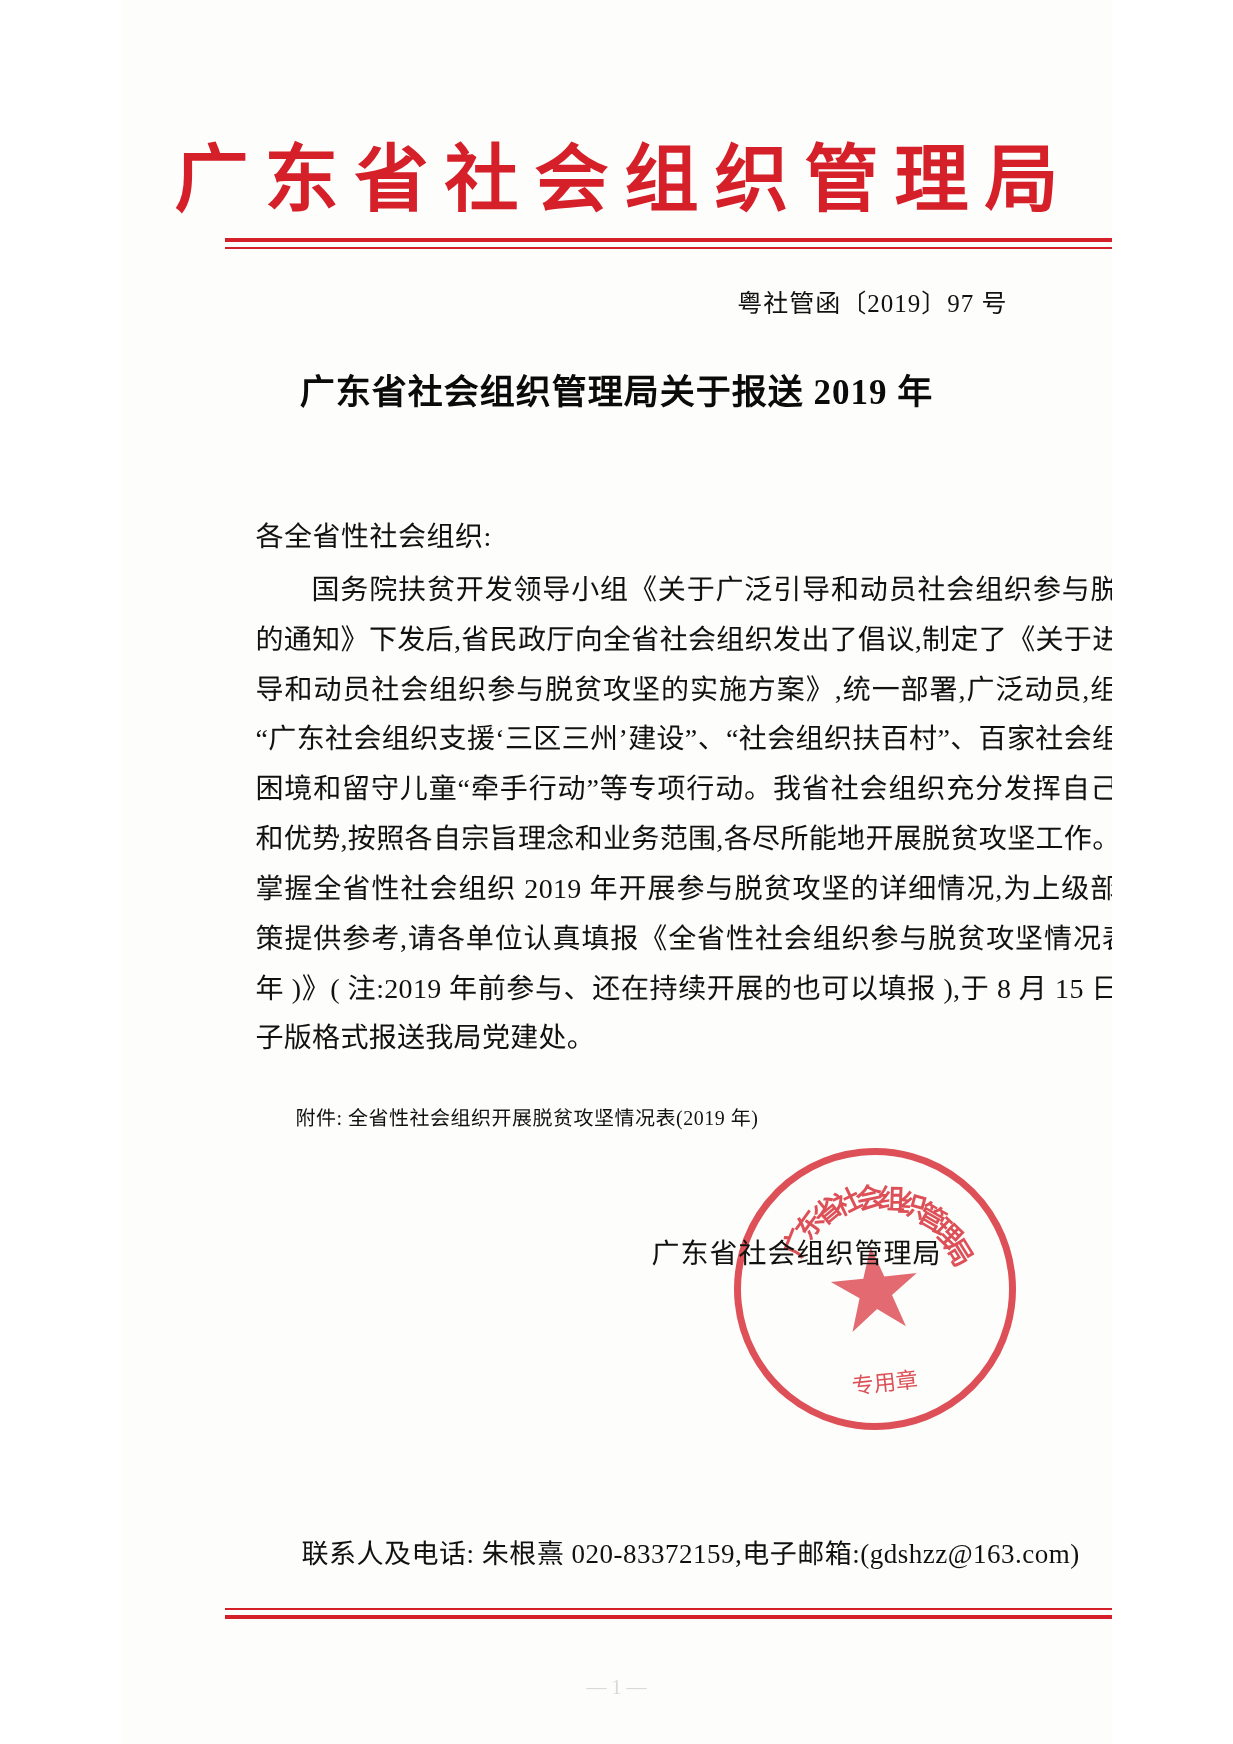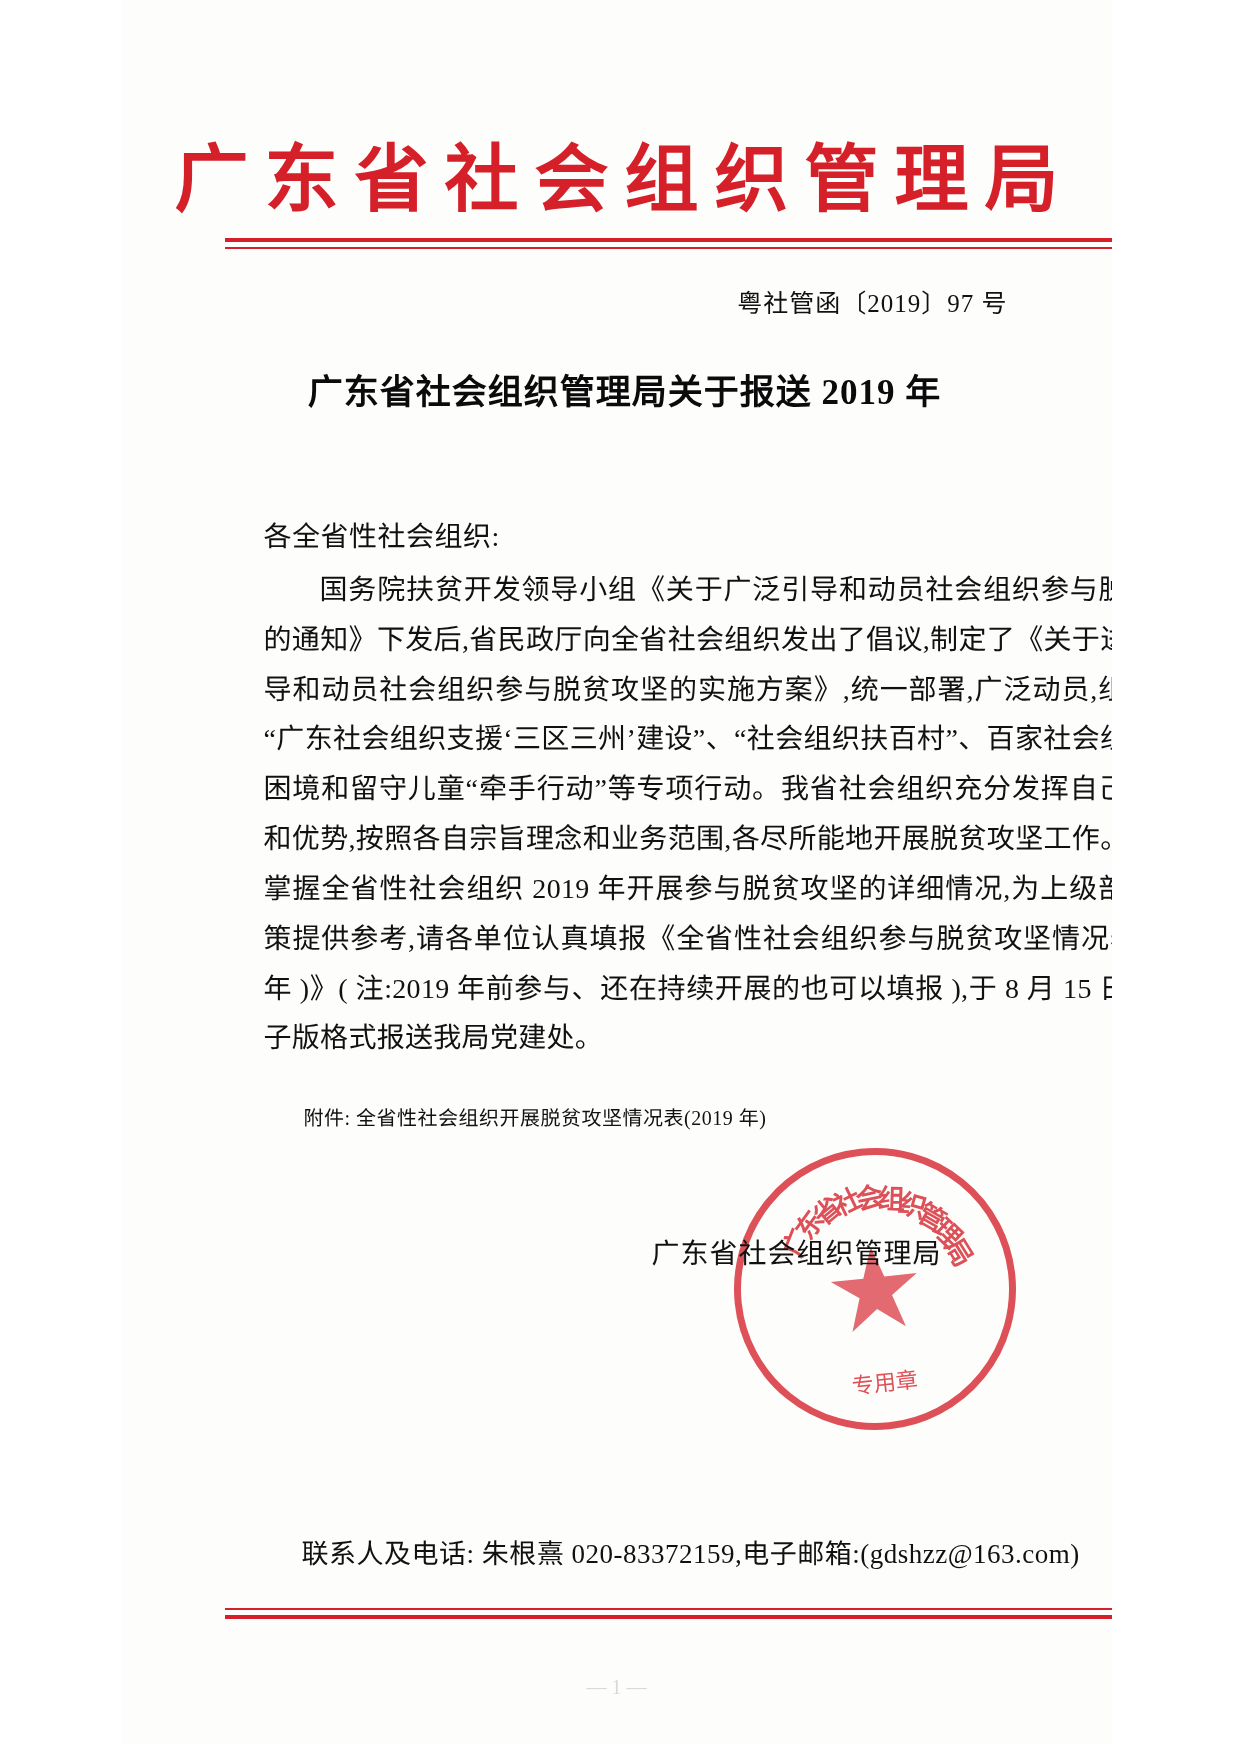--- a/index.html
+++ b/index.html
@@ -59,36 +59,36 @@
     right: 104px;
     font-size: 25px;
     letter-spacing: 1px;
     color: #111;
   }
 
   
   .doc-title {
     position: absolute;
     top: 366px;
-    left: 8px;
+    left: 0;
     width: 100%;
     text-align: center;
     font-size: 35px;
     font-weight: bold;
     line-height: 1.55;
     letter-spacing: 1px;
     color: #0b0b0b;
   }
   .doc-title .line { display: block; }
 
   
   .body-area {
     position: absolute;
     top: 512px;
-    left: 142px;
+    left: 134px;
     width: 950px;
   }
   .salutation {
     font-size: 28px;
     line-height: 1.75;
     letter-spacing: 0.5px;
   }
   .para {
     font-size: 28px;
     line-height: 1.78;

